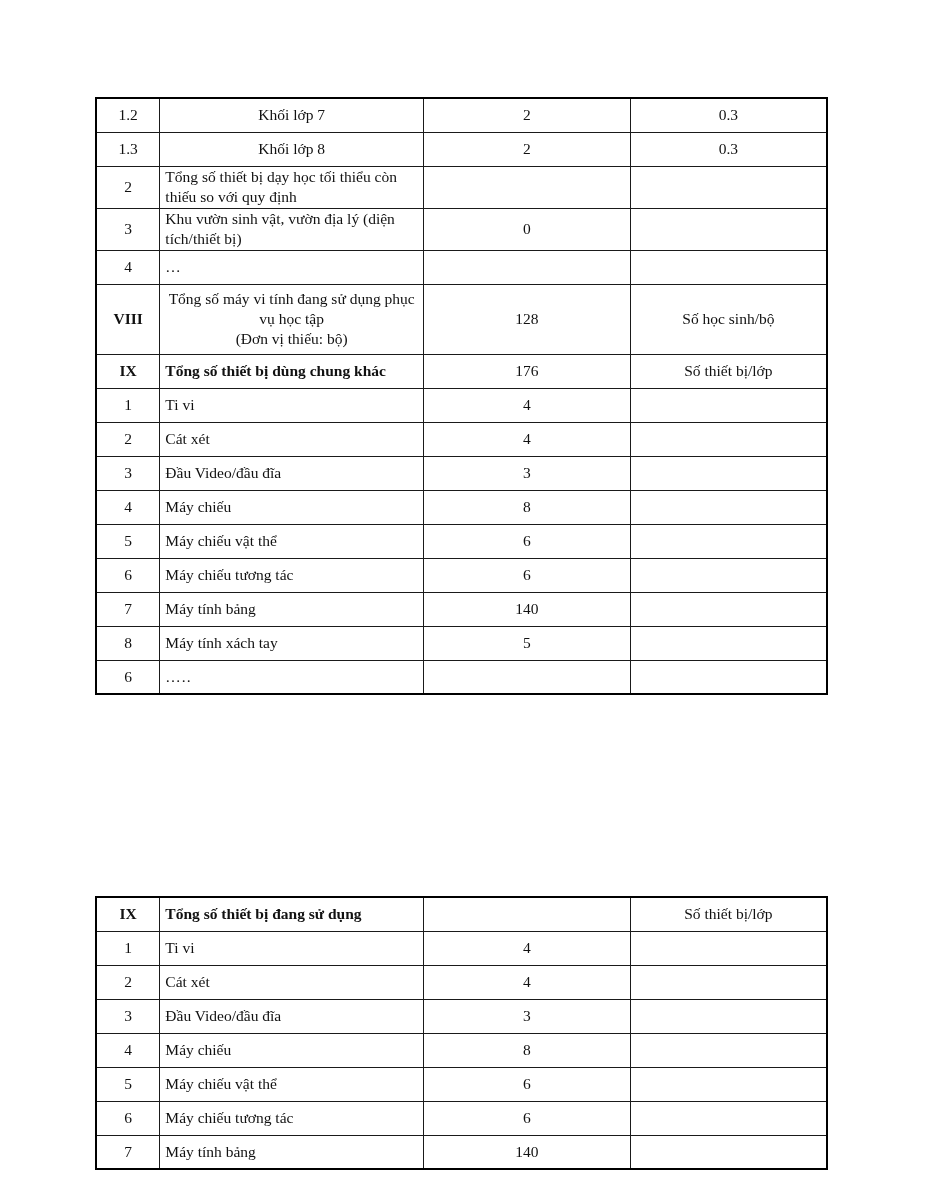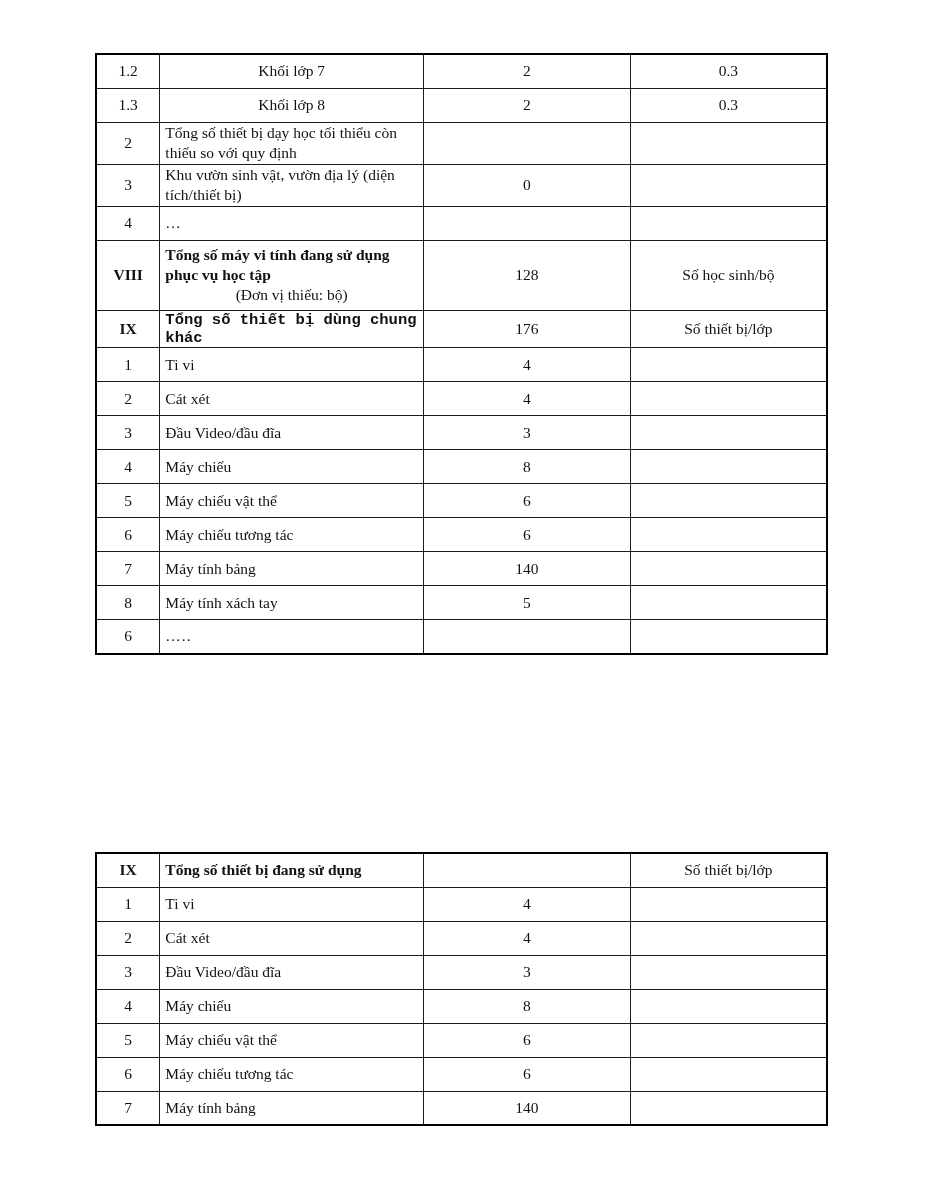--- a/index.html
+++ b/index.html
@@ -24,20 +24,21 @@
     height: 1200px;
     background: #fff;
   }
 
   
   .doc-table {
     border-collapse: collapse;
     table-layout: fixed;
     position: absolute;
     background: #fff;
+    margin-top: 44px;
   }
   .doc-table td {
     border: 1px solid #1a1a1a;
     padding: 0 5px;
     font-size: 15.5px;
     line-height: 1.28;
     vertical-align: middle;
     overflow: hidden;
     color: #111;
   }
@@ -71,36 +72,35 @@
 
   
   .r-single { height: 34px; }
   .r-double { height: 42px; }
   .r-viii   { height: 70px; }
   .r-ix-clip{ height: 34px; }
 
   
   .viii-block { padding-top: 2px; padding-bottom: 2px; }
   .viii-title {
-    font-weight: bold;
-    text-align: left;
+    font-weight: normal;
+    text-align: center;
     line-height: 1.3;
   }
   .viii-sub {
     font-weight: normal;
     text-align: center;
     line-height: 1.3;
   }
 
   
   .clip-cell {
     position: relative;
     vertical-align: top;
     padding-top: 1px;
-    font-family: Liberation Mono, monospace;
   }
   .clip-text {
     font-weight: bold;
     line-height: 1.18;
     display: block;
   }
 
   .dots { letter-spacing: 1px; color: #555; }
 </style>
 </head>

